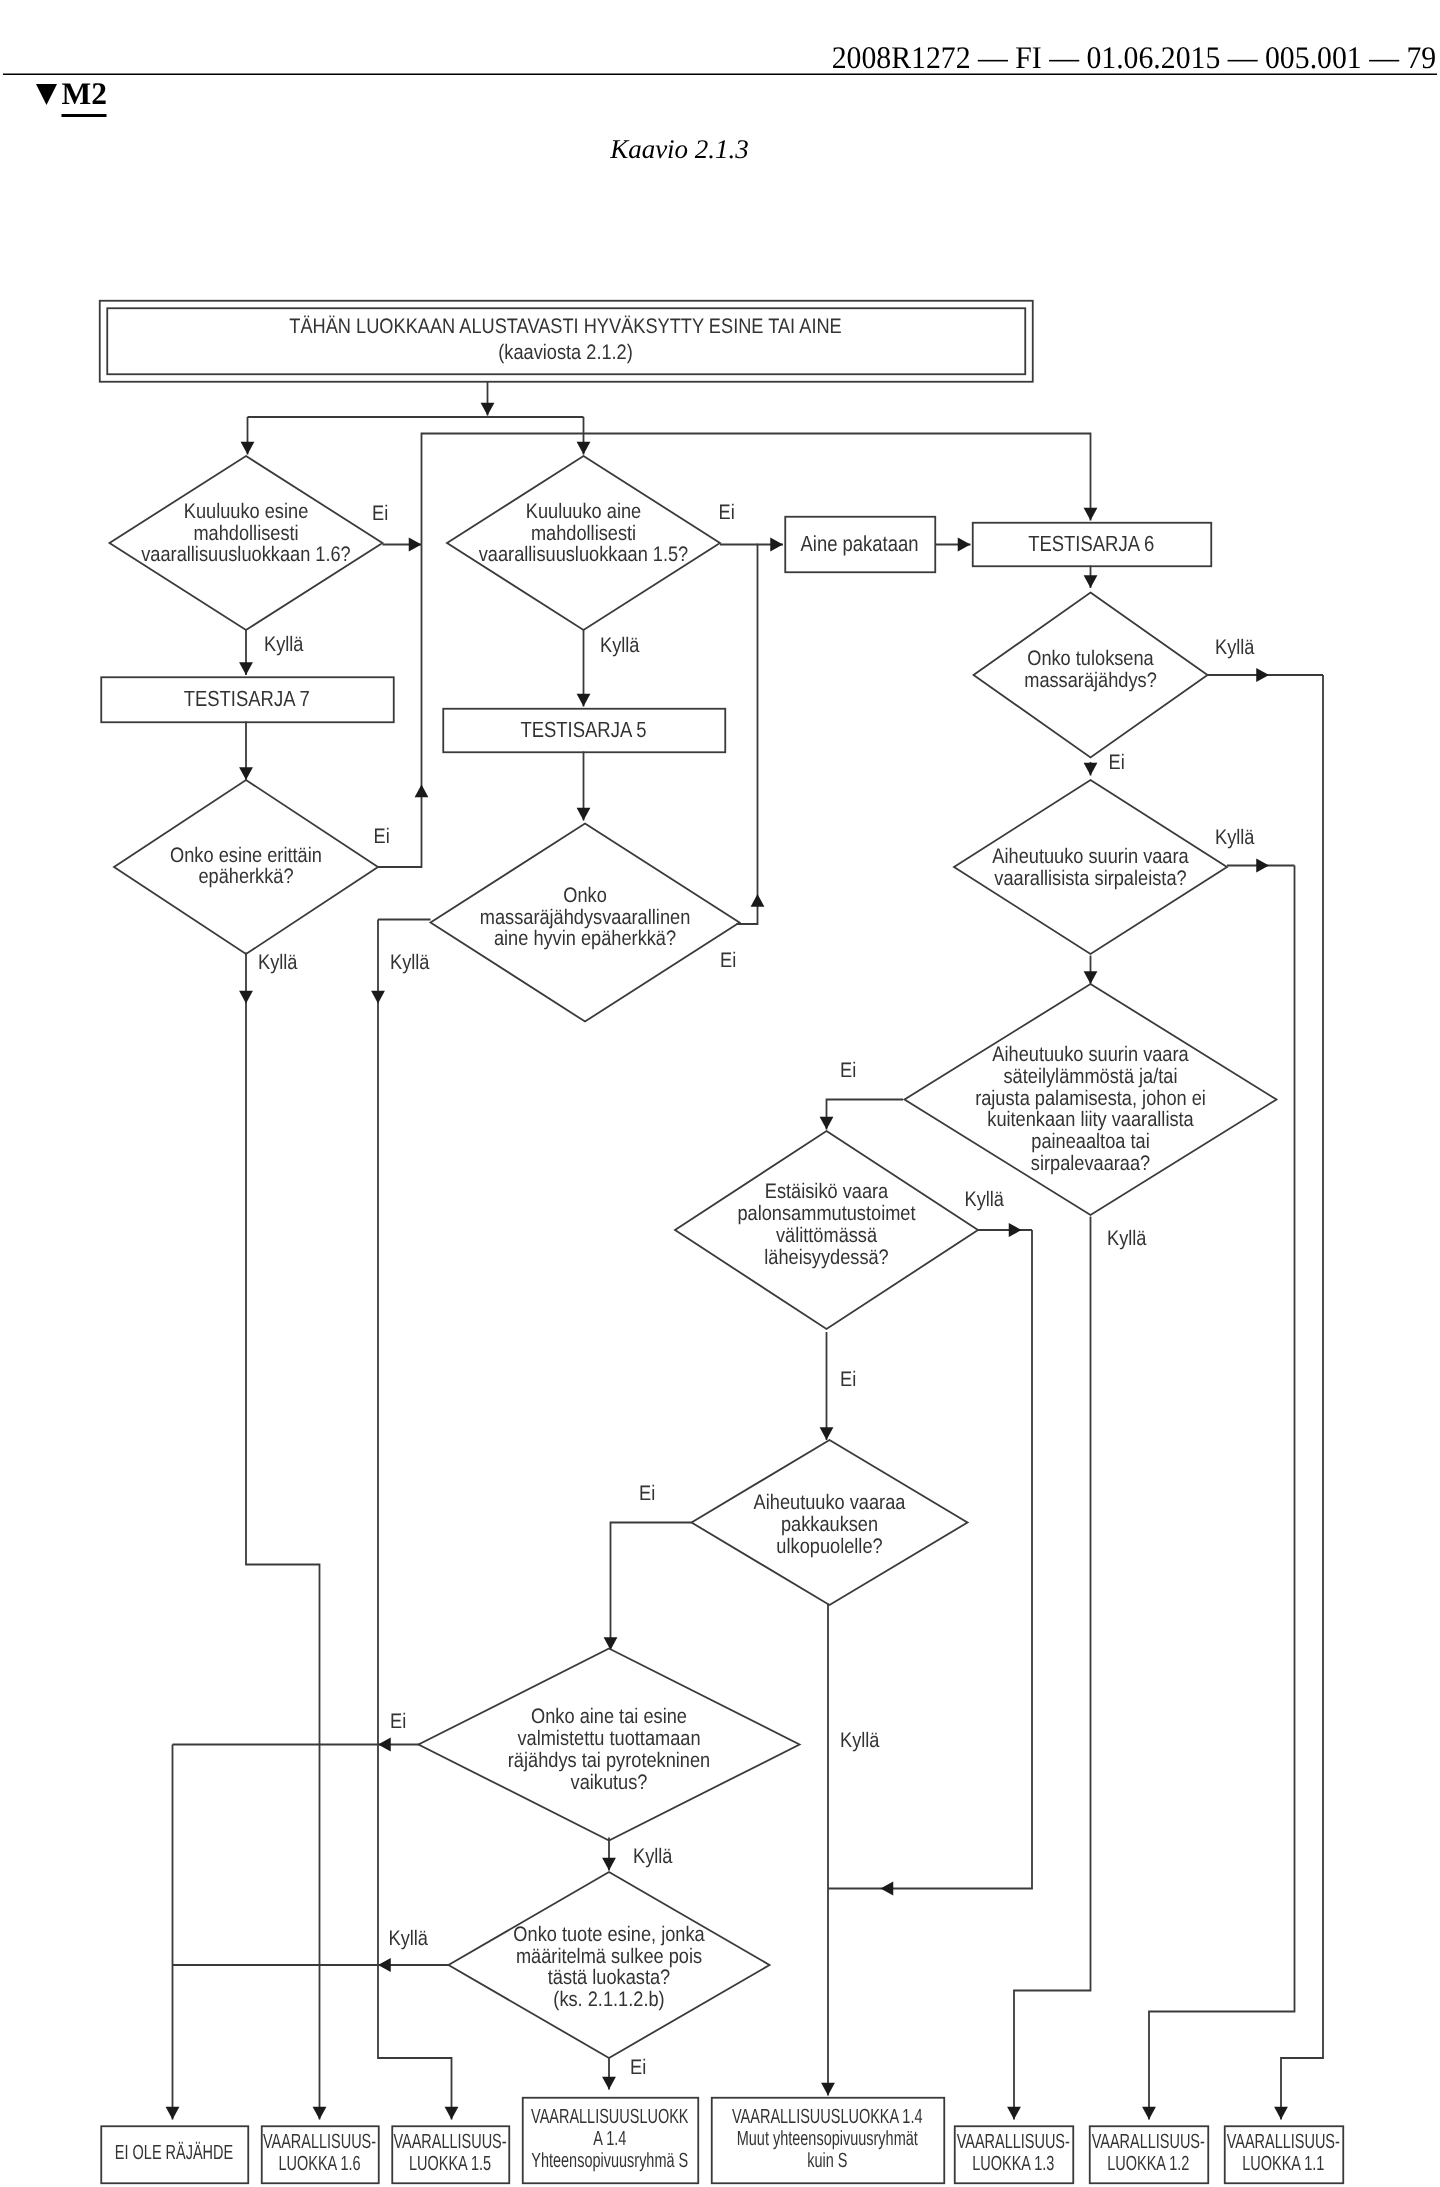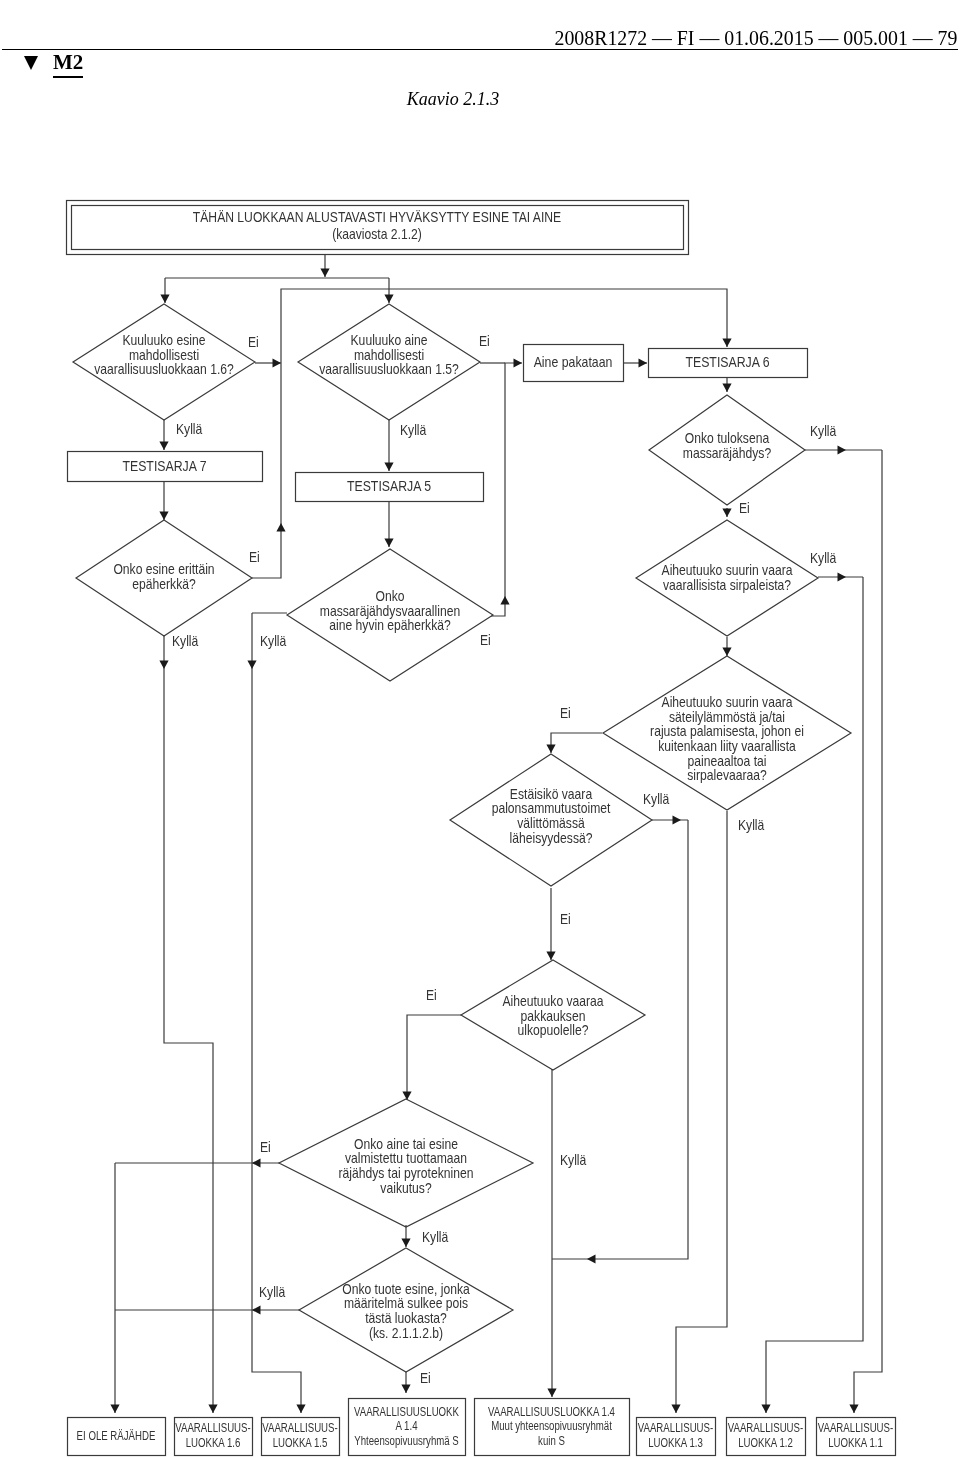--- a/index.html
+++ b/index.html
@@ -3,21 +3,21 @@
 <meta charset="utf-8">
 <style>
   html,body{margin:0;padding:0;background:#ffffff;}
   body{width:960px;height:1458px;font-family:"Liberation Serif",serif;-webkit-font-smoothing:antialiased;}
   .page{position:relative;width:960px;height:1458px;overflow:hidden;}
   .hdr{position:absolute;left:0;right:0;top:0;height:30px;margin-top:30px;}
   .hdr .t{position:absolute;right:3px;top:-4px;font-size:21px;white-space:nowrap;transform:scaleX(.945);transform-origin:100% 50%;}
   .hdr .rule{position:absolute;left:2px;right:2px;top:19px;height:1.4px;background:#000;}
   .m2{position:absolute;left:24px;top:52px;font-size:21px;font-weight:bold;line-height:1;}
   .m2 .tri{display:inline-block;width:0;height:0;border-left:7.5px solid transparent;border-right:7.5px solid transparent;border-top:14px solid #000;vertical-align:top;margin-top:4px;margin-right:3px;}
-  .m2 u{text-decoration:none;border-bottom:2.2px solid #000;padding-bottom:3px;display:inline-block;line-height:1;margin-left:12px;}
+  .m2 u{text-decoration:none;border-bottom:2.2px solid #000;padding-bottom:3px;display:inline-block;line-height:1;}
   .title1{position:absolute;left:-54px;right:0;top:89px;text-align:center;font-style:italic;font-size:18px;}
   .title2{position:absolute;left:122px;width:663px;top:120px;font-weight:bold;font-size:17.4px;white-space:nowrap;word-spacing:3.4px;}
   #chart{position:absolute;left:0;top:0;width:960px;height:1458px;}
   #chart text{font-family:"Liberation Sans",sans-serif;fill:#333;}
 </style>
 </head>
 <body>
 
 <div class="page">
   <div class="hdr">

